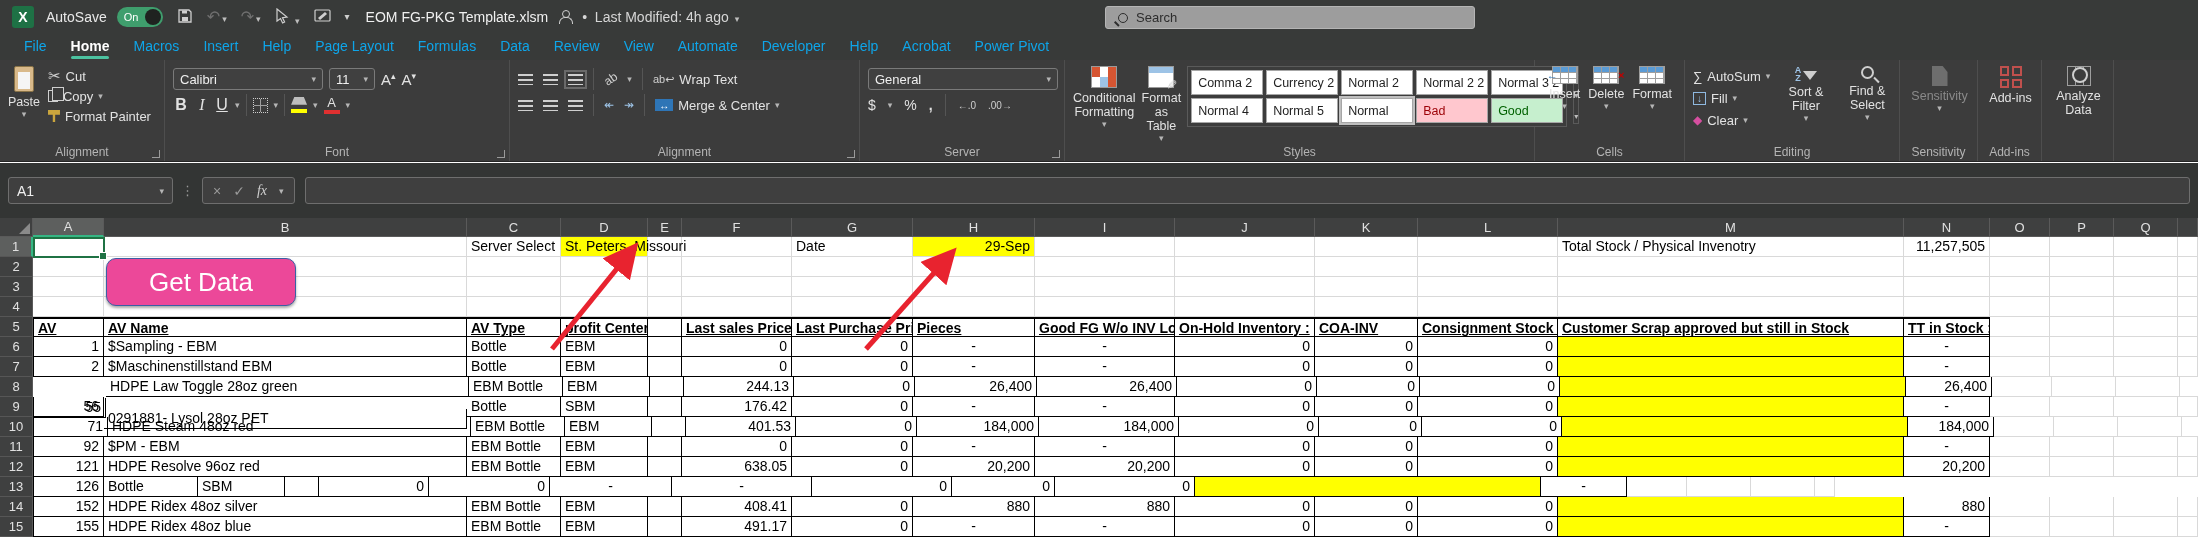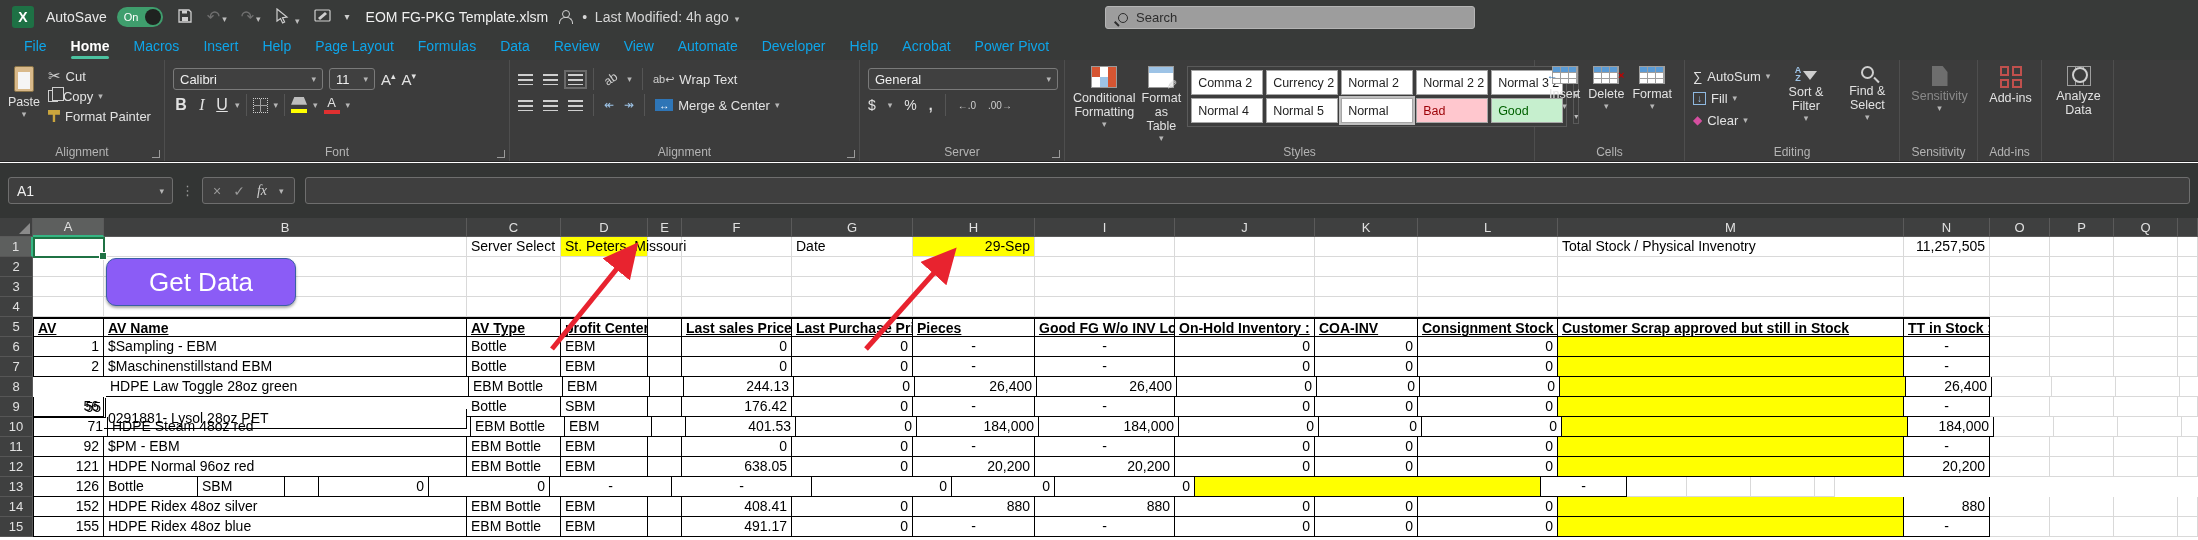--- a/index.html
+++ b/index.html
@@ -148,21 +148,21 @@
   .g-cell { height:20px; font-size:14px; line-height:19px; color:#000; padding:0 4px; border-right:1px solid #d9d9d9; border-bottom:1px solid #d9d9d9; white-space:nowrap; overflow:hidden; flex:none; }
   .g-cell.al { text-align:left; } .g-cell.ar { text-align:right; }
   .g-cell.dash { text-align:center; }
   .g-cell.yl { background:#ffff00; }
   .g-cell.tb { border-right:1px solid #000; border-bottom:1px solid #000; }
   .g-cell.tleft { border-left:1px solid #000; }
   .g-cell.th { font-weight:bold; text-decoration:underline; border-top:2px solid #000; }
   .g-cell.spill { overflow:visible; position:relative; z-index:2; }
   .sel-overlay { position:absolute; left:33px; top:19px; width:72px; height:21px; border:2px solid #1f7244; pointer-events:none; z-index:5; }
   .sel-overlay::after { content:""; position:absolute; right:-4px; bottom:-4px; width:6px; height:6px; background:#1f7244; border:1px solid #fff; }
-  .get-data-btn { position:absolute; left:106px; top:40px; width:190px; height:48px; background:#8b5cf6; border:1px solid #3a5fa5; border-radius:10px; color:#fff; font-size:26px; display:flex; align-items:center; justify-content:center; box-shadow:0 2px 3px rgba(0,0,0,0.35); z-index:10; }
+  .get-data-btn { position:absolute; left:106px; top:40px; width:190px; height:48px; background:#ec4899; border:1px solid #3a5fa5; border-radius:10px; color:#fff; font-size:26px; display:flex; align-items:center; justify-content:center; box-shadow:0 2px 3px rgba(0,0,0,0.35); z-index:10; }
   .arrows { position:absolute; left:0; top:0; width:2198px; height:540px; pointer-events:none; z-index:40; }
 </style>
 </head>
 <body>
 
 <div class="app">
 
   <div class="title-bar">
     <div class="xl-logo">X</div>
     <span class="tb-txt">AutoSave</span>
@@ -732,21 +732,21 @@
           <div class="g-cell tb yl al" style="width: 346px;"></div>
           <div class="g-cell tb dash" style="width: 86px;">-</div>
           <div class="g-cell" style="width: 60px;"></div>
           <div class="g-cell" style="width: 64px;"></div>
           <div class="g-cell" style="width: 64px;"></div>
           <div class="g-cell" style="width: 20px;"></div>
         </div>
         <div class="g-row">
           <div class="g-gut">12</div>
           <div class="g-cell tb tleft ar" style="width: 71px;">121</div>
-          <div class="g-cell tb al" style="width: 363px;">HDPE Normal 96oz red</div>
+          <div class="g-cell tb al" style="width: 363px;">HDPE Resolve 96oz red</div>
           <div class="g-cell tb al" style="width: 94px;">EBM Bottle</div>
           <div class="g-cell tb al" style="width: 87px;">EBM</div>
           <div class="g-cell tb al" style="width: 34px;"></div>
           <div class="g-cell tb ar" style="width: 110px;">638.05</div>
           <div class="g-cell tb ar" style="width: 121px;">0</div>
           <div class="g-cell tb ar" style="width: 122px;">20,200</div>
           <div class="g-cell tb ar" style="width: 140px;">20,200</div>
           <div class="g-cell tb ar" style="width: 140px;">0</div>
           <div class="g-cell tb ar" style="width: 103px;">0</div>
           <div class="g-cell tb ar" style="width: 140px;">0</div>

